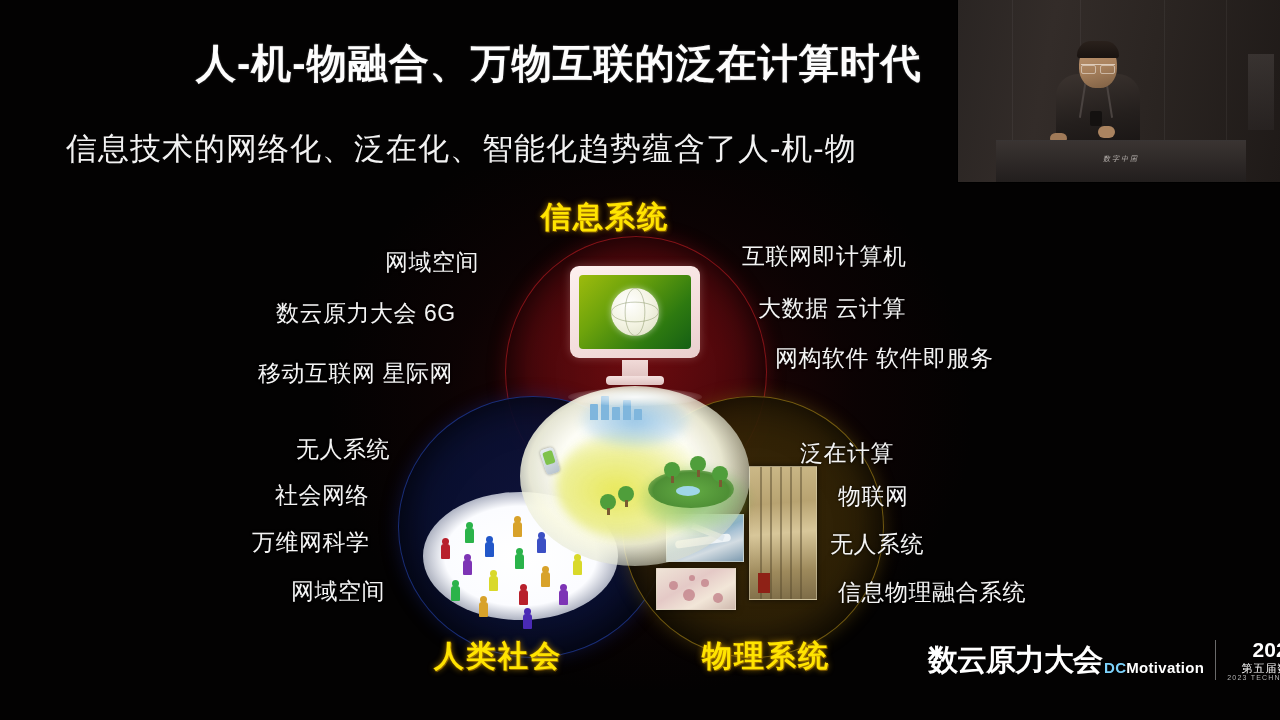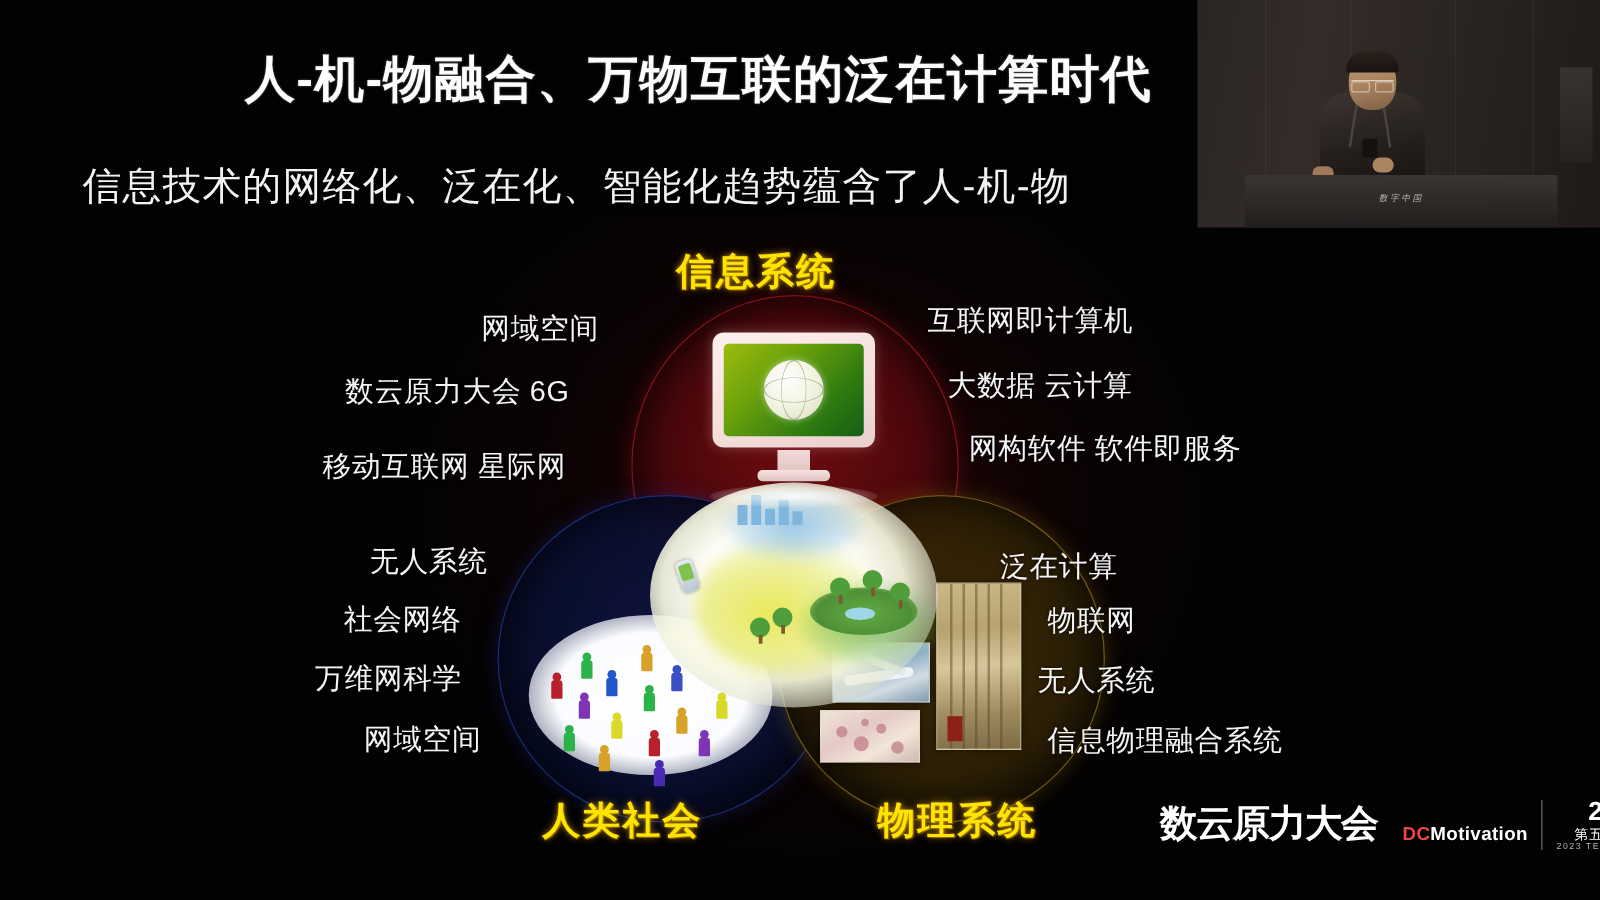--- a/index.html
+++ b/index.html
@@ -186,29 +186,29 @@
 
   
   .kw {
     position:absolute; color:#f4f4f4; font-size:23px;
     white-space:nowrap; letter-spacing:.5px;
     text-shadow:0 0 3px rgba(0,0,0,.9);
   }
 
   
   #logo { position:absolute; left:928px; top:632px; height:56px; display:flex; align-items:center; }
-  #logo-main { display:flex; align-items:flex-end; gap:20px; }
+  #logo-main { display:flex; align-items:flex-end; gap:2px; }
   #logo-cn {
     font-size:30px; font-weight:bold; color:#fff; letter-spacing:-1px;
     line-height:1; white-space:nowrap;
   }
   #logo-sub {
     font-size:15px; font-weight:bold; letter-spacing:.3px; white-space:nowrap; line-height:1;
   }
-  #logo-sub .dc { color:#ef4444; }
+  #logo-sub .dc { color:#7dd3fc; }
   #logo-sub .mo { color:#fff; }
   #logo-divider { width:1px; height:40px; background:#6a6a6a; margin:0 11px; }
   #logo-right { text-align:center; line-height:1.15; }
   #logo-year { font-size:21px; font-weight:bold; color:#fff; letter-spacing:0; white-space:nowrap; }
   #logo-cn2 { font-size:11px; color:#fff; letter-spacing:1px; white-space:nowrap; }
   #logo-en { font-size:7px; color:#b5b5b5; letter-spacing:1.2px; white-space:nowrap; }
 
   
   #pip {
     position:absolute; left:957px; top:0; width:323px; height:183px;

